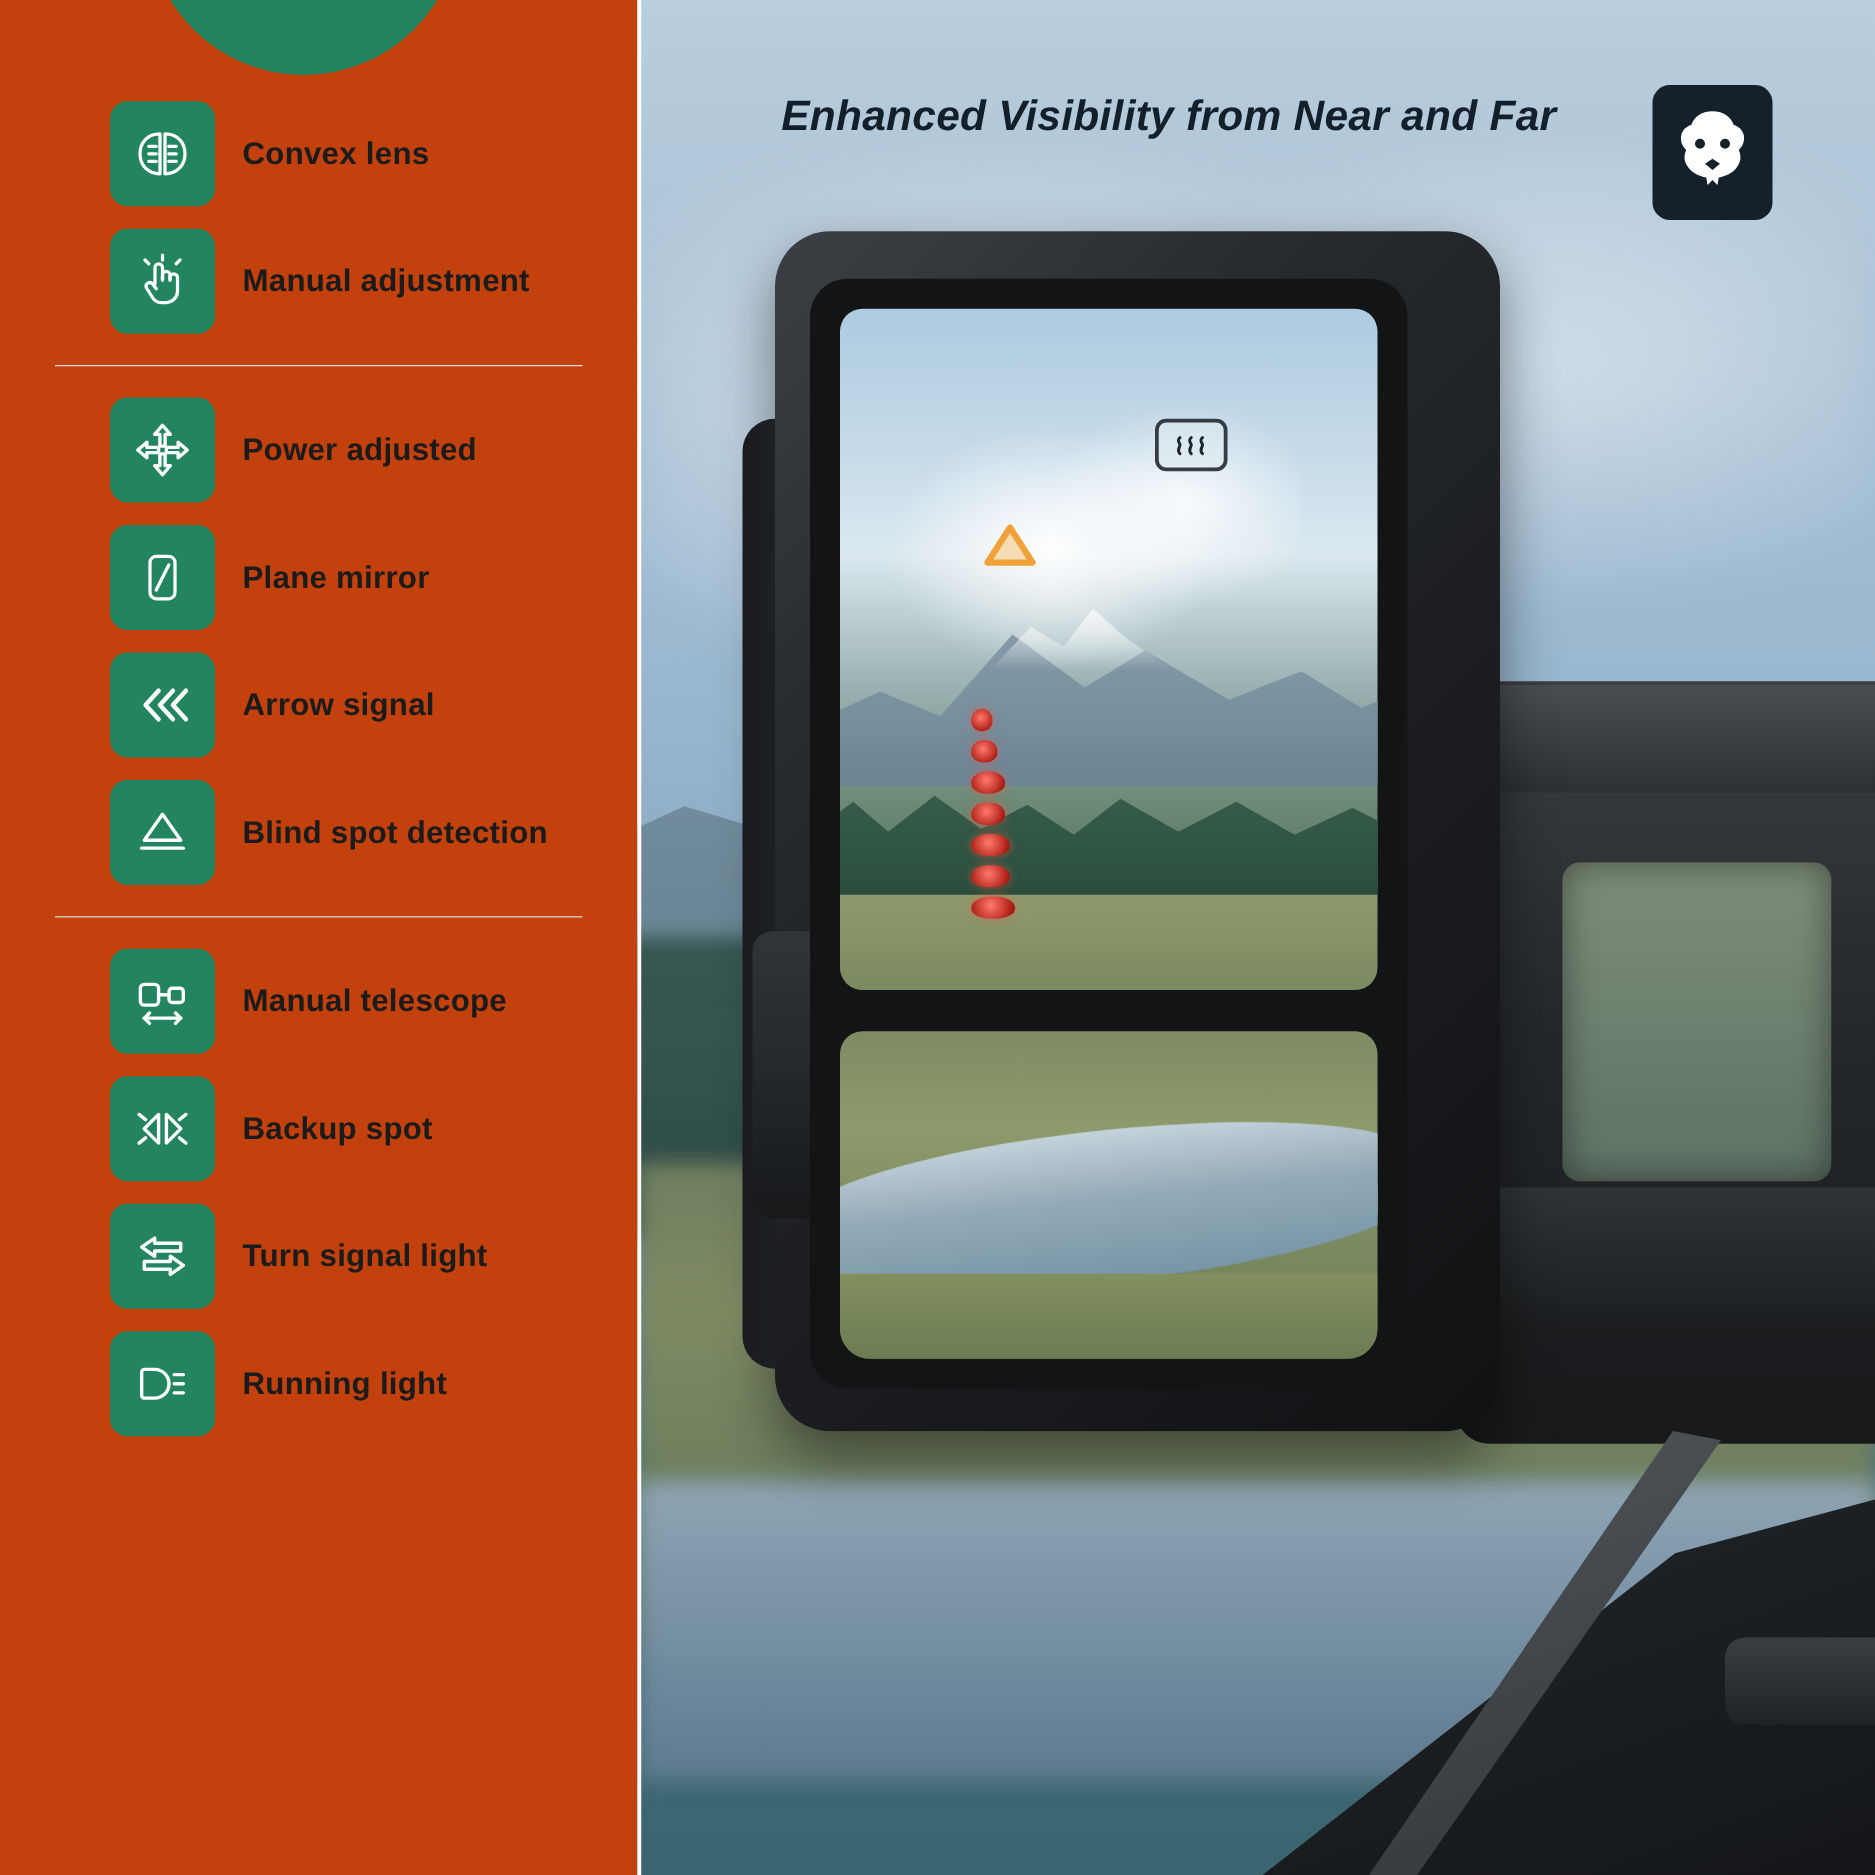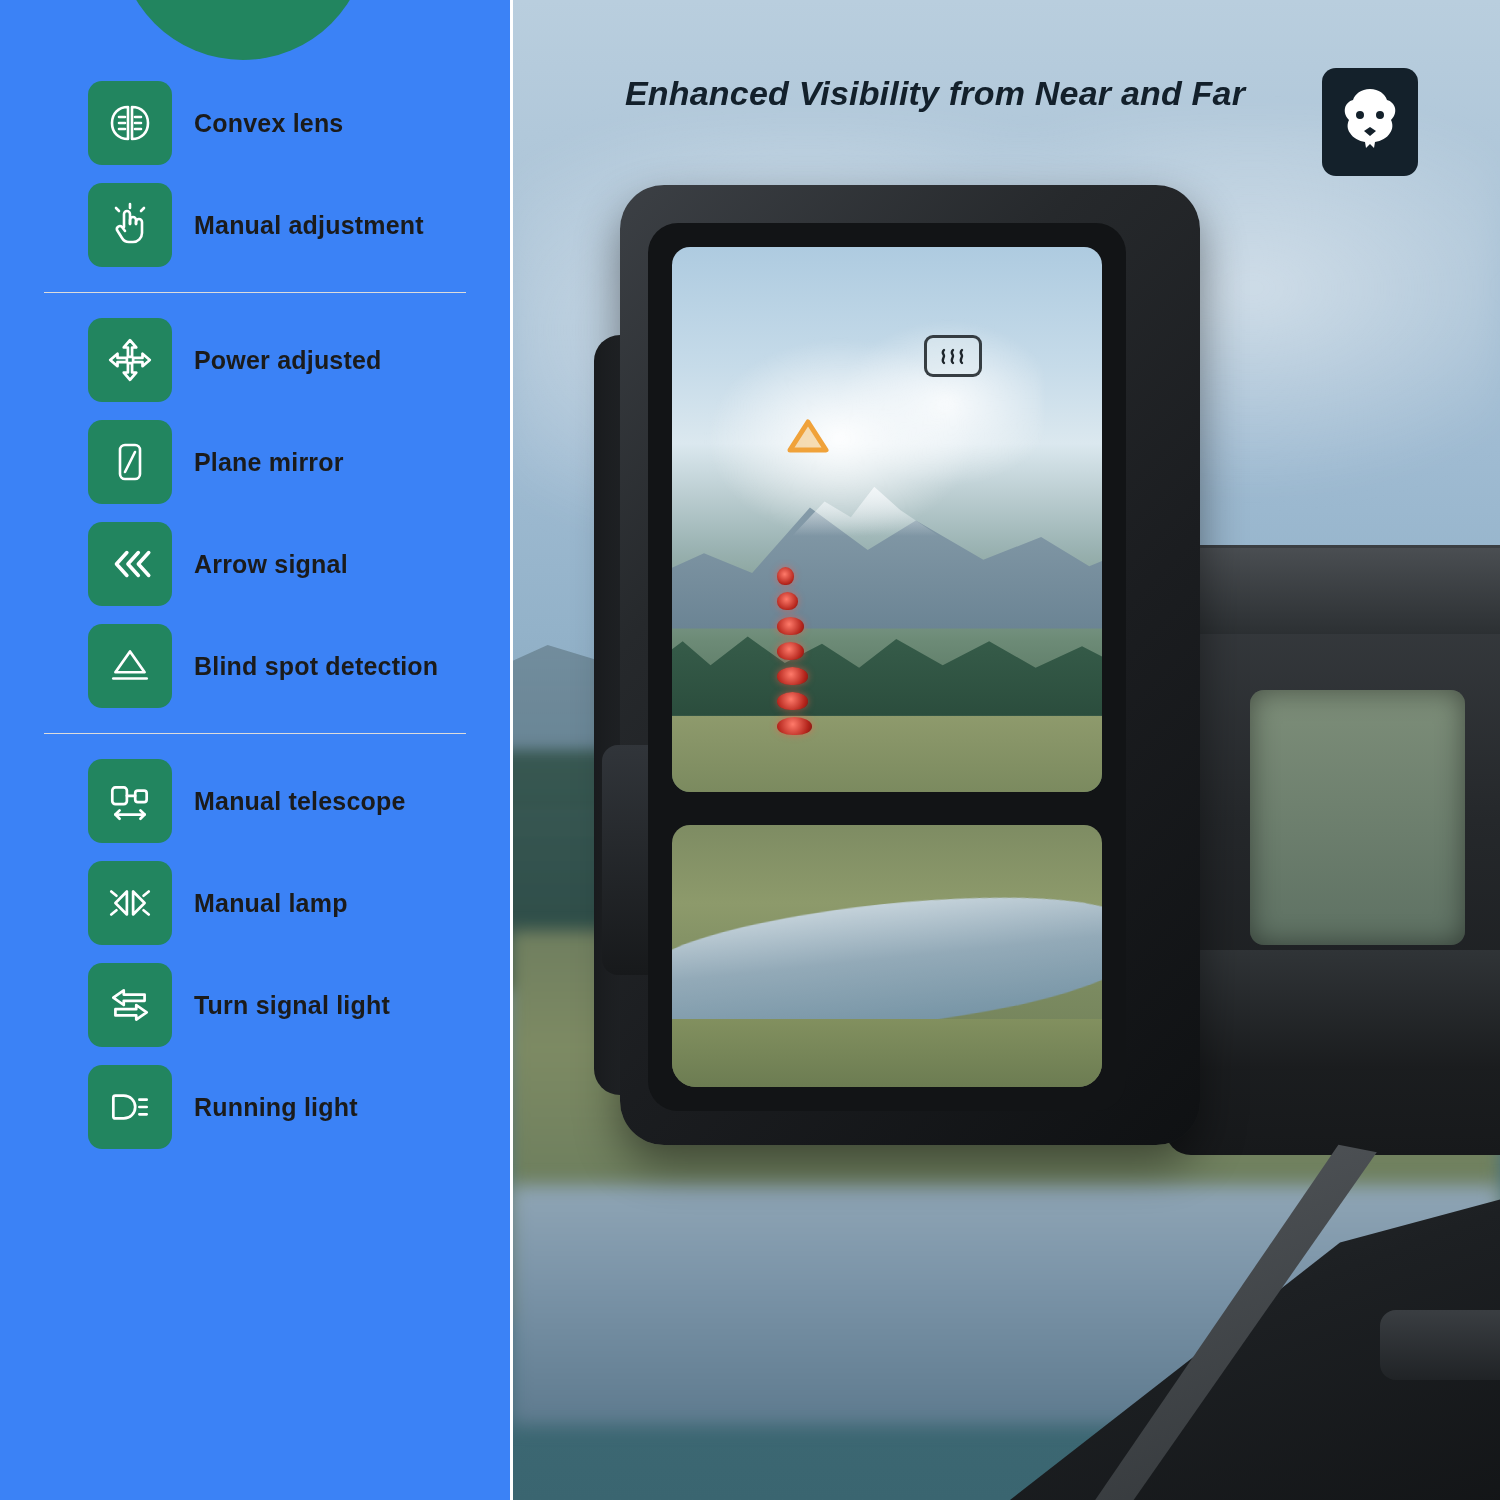--- a/index.html
+++ b/index.html
@@ -14,21 +14,21 @@
     position: relative;
     width: 1500px; height: 1500px;
     display: flex;
   }
 
   
   .features-panel {
     position: relative;
     width: 510px;
     height: 1500px;
-    background: #3b82f6;
+    background: #c2410c;
     flex: 0 0 510px;
     padding: 0;
   }
   .top-swoosh {
     position: absolute;
     top: -170px;
     left: 118px;
     width: 250px;
     height: 230px;
     background: #22855F;
@@ -436,21 +436,21 @@
         </div>
 
         <div class="feature-row">
           <div class="icon-tile">
             <svg width="50" height="50" viewBox="0 0 48 48" fill="none" stroke="#ffffff" stroke-width="2.6" stroke-linecap="round" stroke-linejoin="round">
               <path d="M21 13 v22 L10 24 Z"></path>
               <path d="M27 13 v22 L38 24 Z"></path>
               <path d="M6 13 l5 4 M6 35 l5 -4 M42 13 l-5 4 M42 35 l-5 -4"></path>
             </svg>
           </div>
-          <div class="feature-label">Manual lamp</div>
+          <div class="feature-label">Backup spot</div>
         </div>
 
         <div class="feature-row">
           <div class="icon-tile">
             <svg width="50" height="50" viewBox="0 0 48 48" fill="none" stroke="#ffffff" stroke-width="2.6" stroke-linecap="round" stroke-linejoin="round">
               <path d="M18 10 L8 17 L18 24 v-4 h20 v-6 H18 Z"></path>
               <path d="M30 24 L40 31 L30 38 v-4 H10 v-6 h20 Z"></path>
             </svg>
           </div>
           <div class="feature-label">Turn signal light</div>

